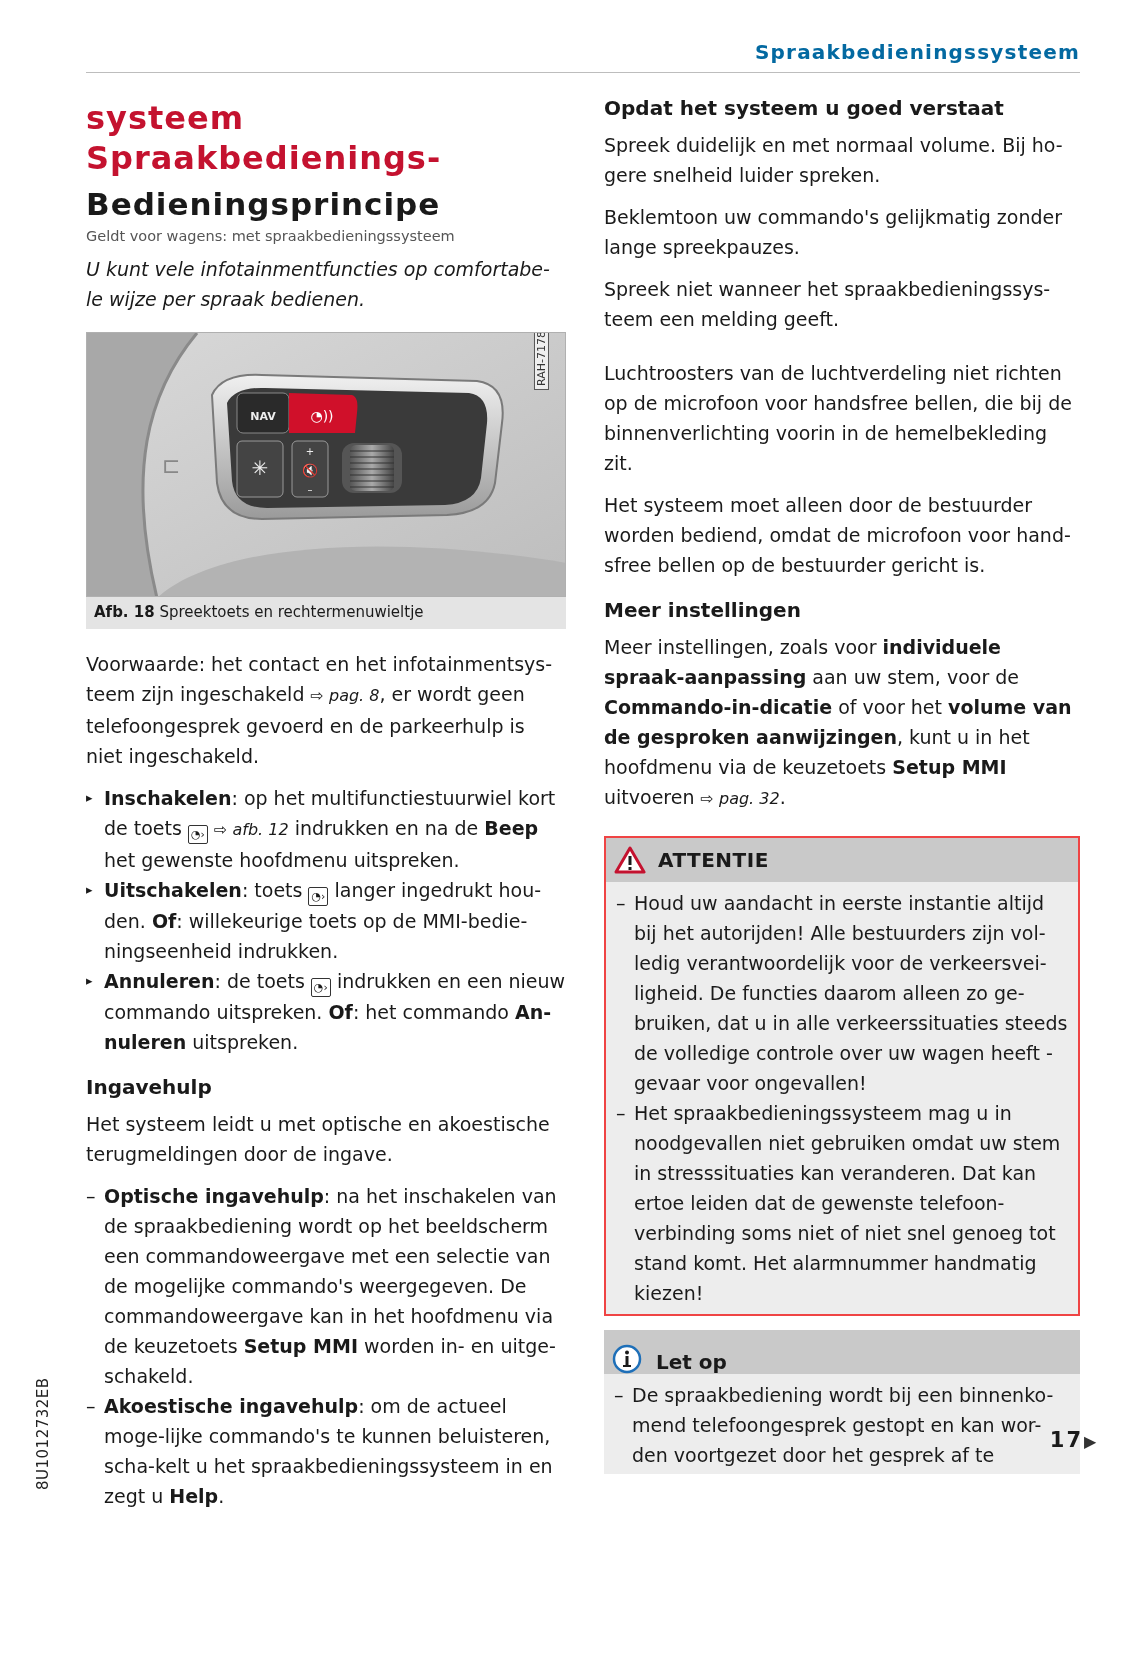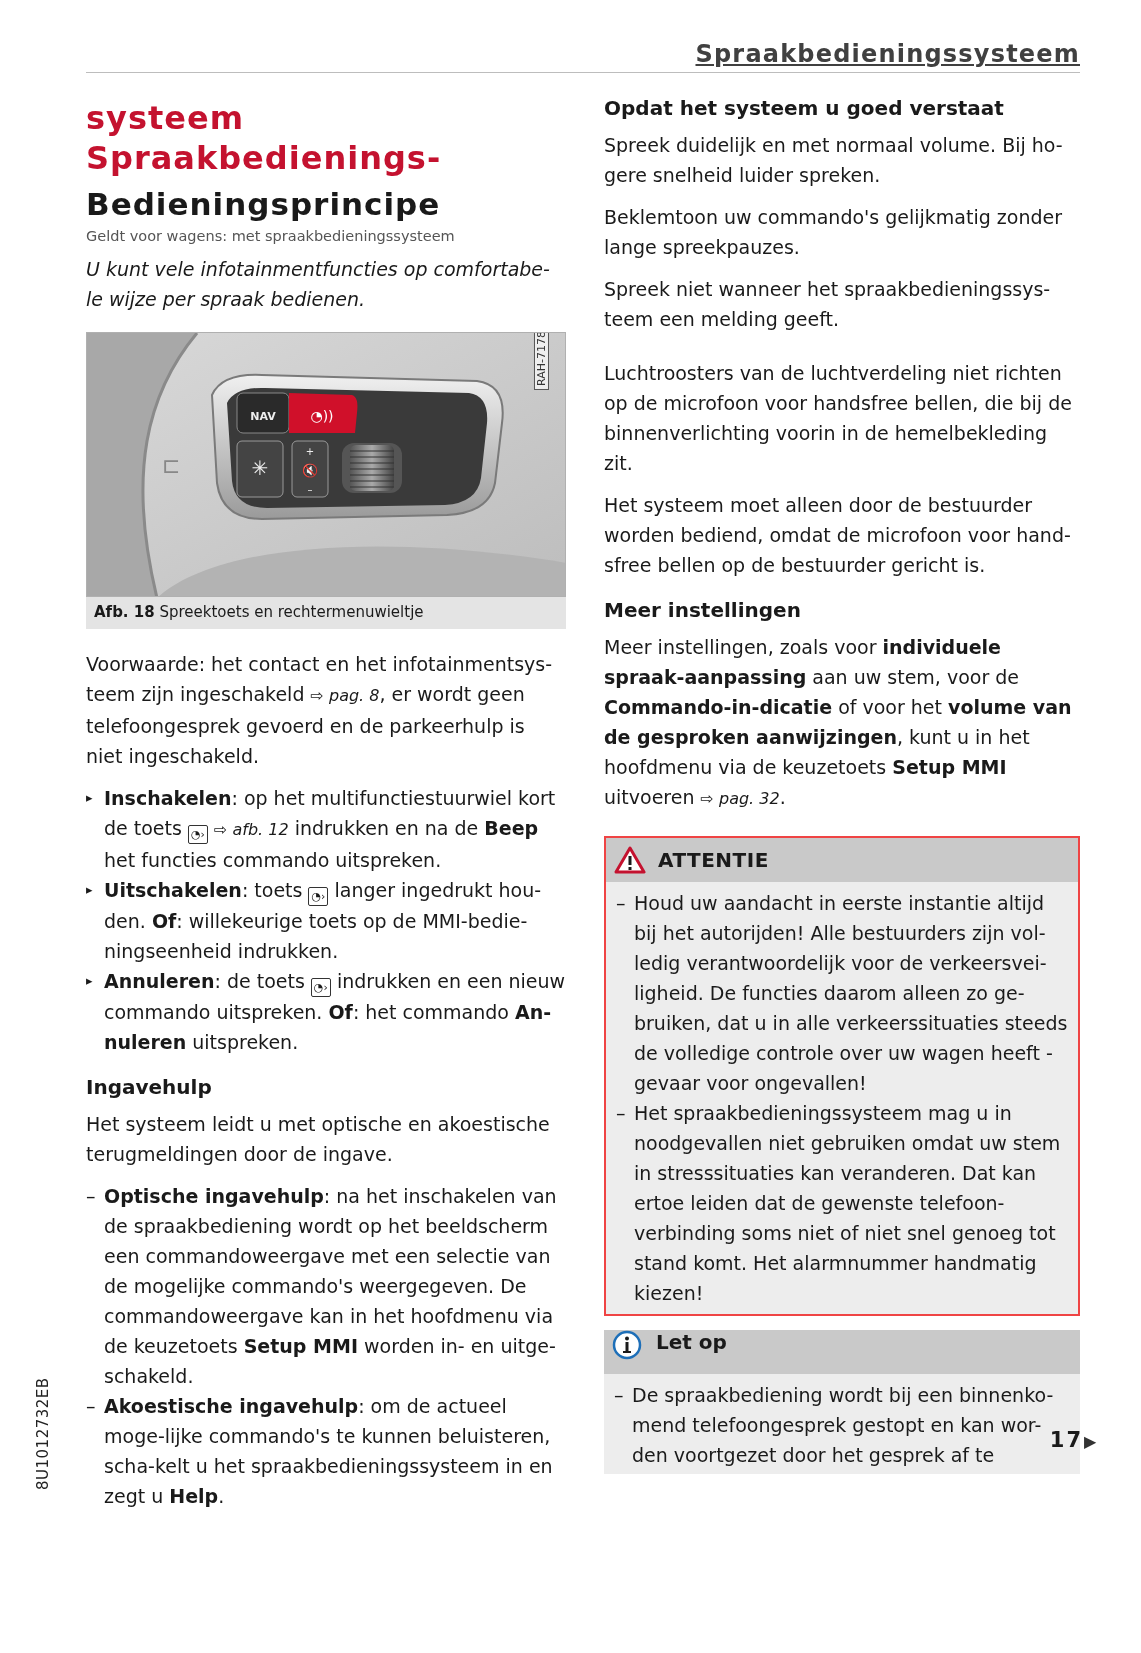--- a/index.html
+++ b/index.html
@@ -1,21 +1,21 @@
 <!DOCTYPE html>
 <html><head>
 <meta charset="utf-8">
 <style>
   html, body { margin: 0; padding: 0; background: #ffffff; }
   body { width: 1141px; height: 1653px; position: relative; overflow: hidden;
          font-family: "DejaVu Sans", sans-serif; color: #1a1a1a; }
   .header { position: absolute; top: 38px; left: 86px; width: 994px; height: 34px;
             border-bottom: 1px solid #bdbdbd; }
   .header-title { position: absolute; right: 0; top: 2px; font-weight: bold;
-                  font-size: 24px; letter-spacing: 1.2px; color: #404040; text-decoration: underline; }
+                  font-size: 20px; letter-spacing: 1.2px; color: #0369a1; }
   .col { position: absolute; top: 92px; }
   .col-left { left: 86px; width: 480px; }
   .col-right { left: 604px; width: 476px; }
   .h1-red { color: #c4122f; font-weight: bold; font-size: 32px; line-height: 40px;
             letter-spacing: 1px; margin: 6px 0 0 0; }
   .h2 { font-weight: bold; font-size: 31px; letter-spacing: 1px; margin: 6px 0 0 0; line-height: 40px; }
   .applies { font-size: 14.5px; color: #555; margin-top: 4px; }
   .intro { font-style: italic; font-size: 19px; line-height: 30px; margin-top: 10px; }
   p, .para { font-size: 19px; line-height: 30px; margin: 0; }
   .figure { margin-top: 18px; width: 480px; }
@@ -30,21 +30,21 @@
   .dash .mark { position: absolute; left: 0; top: 0; }
   .keyicon { display: inline-block; width: 20px; height: 19px; border: 1.5px solid #333; border-radius: 2px;
              font-size: 11px; line-height: 18px; text-align: center; vertical-align: -3px; box-sizing: border-box; }
   .arrow-ref { font-size: 16px; }
   .gap { height: 12px; }
   .warn-box { margin-top: 22px; border: 2px solid #ef4444; background: #ededed; }
   .warn-head { background: #c9c9c9; height: 44px; display: flex; align-items: center; padding-left: 8px; }
   .warn-title { font-weight: bold; font-size: 20px; margin-left: 12px; letter-spacing: 0.5px; }
   .warn-body { padding: 6px 10px 6px 10px; }
   .note-box { margin-top: 14px; background: #ededed; }
-  .note-head { background: #c9c9c9; height: 44px; display: flex; align-items: flex-start; padding-left: 8px; }
+  .note-head { background: #c9c9c9; height: 44px; display: flex; align-items: flex-end; padding-left: 8px; }
   .note-title { font-weight: bold; font-size: 20px; margin-left: 14px; }
   .note-body { padding: 6px 10px 4px 10px; }
   .sidecode { position: absolute; left: 34px; top: 1490px; transform: rotate(-90deg); transform-origin: left top;
               font-size: 15px; letter-spacing: 0.5px; color: #222; }
   .page-num { position: absolute; right: 58px; top: 1428px; font-weight: bold; font-size: 21px; letter-spacing: 2px; }
   .cont-arrow { position: absolute; left: 1084px; top: 1432px; font-size: 16px; color: #333; }
 </style>
 </head>
 <body>
 
@@ -120,21 +120,21 @@
   </div>
 
   <div style="height:20px"></div>
   <p>
     <span>Voorwaarde: het contact en het infotainmentsys-teem zijn ingeschakeld </span><i class="arrow-ref">⇨ pag. 8</i><span>, er wordt geen telefoongesprek gevoerd en de parkeerhulp is niet ingeschakeld.</span>
   </p>
   <div class="gap"></div>
 
   <div class="bullet">
     <span class="mark">▸</span>
-    <b>Inschakelen</b><span>: op het multifunctiestuurwiel kort de toets </span><span class="keyicon">◔›</span> <i class="arrow-ref">⇨ afb. 12</i><span> indrukken en na de </span><b>Beep</b><span> het functies commando uitspreken.</span>
+    <b>Inschakelen</b><span>: op het multifunctiestuurwiel kort de toets </span><span class="keyicon">◔›</span> <i class="arrow-ref">⇨ afb. 12</i><span> indrukken en na de </span><b>Beep</b><span> het gewenste hoofdmenu uitspreken.</span>
   </div>
   <div class="bullet">
     <span class="mark">▸</span>
     <b>Uitschakelen</b><span>: toets </span><span class="keyicon">◔›</span><span> langer ingedrukt hou-den. </span><b>Of</b><span>: willekeurige toets op de MMI-bedie-ningseenheid indrukken.</span>
   </div>
   <div class="bullet">
     <span class="mark">▸</span>
     <b>Annuleren</b><span>: de toets </span><span class="keyicon">◔›</span><span> indrukken en een nieuw commando uitspreken. </span><b>Of</b><span>: het commando </span><b>An-nuleren</b><span> uitspreken.</span>
   </div>
 

